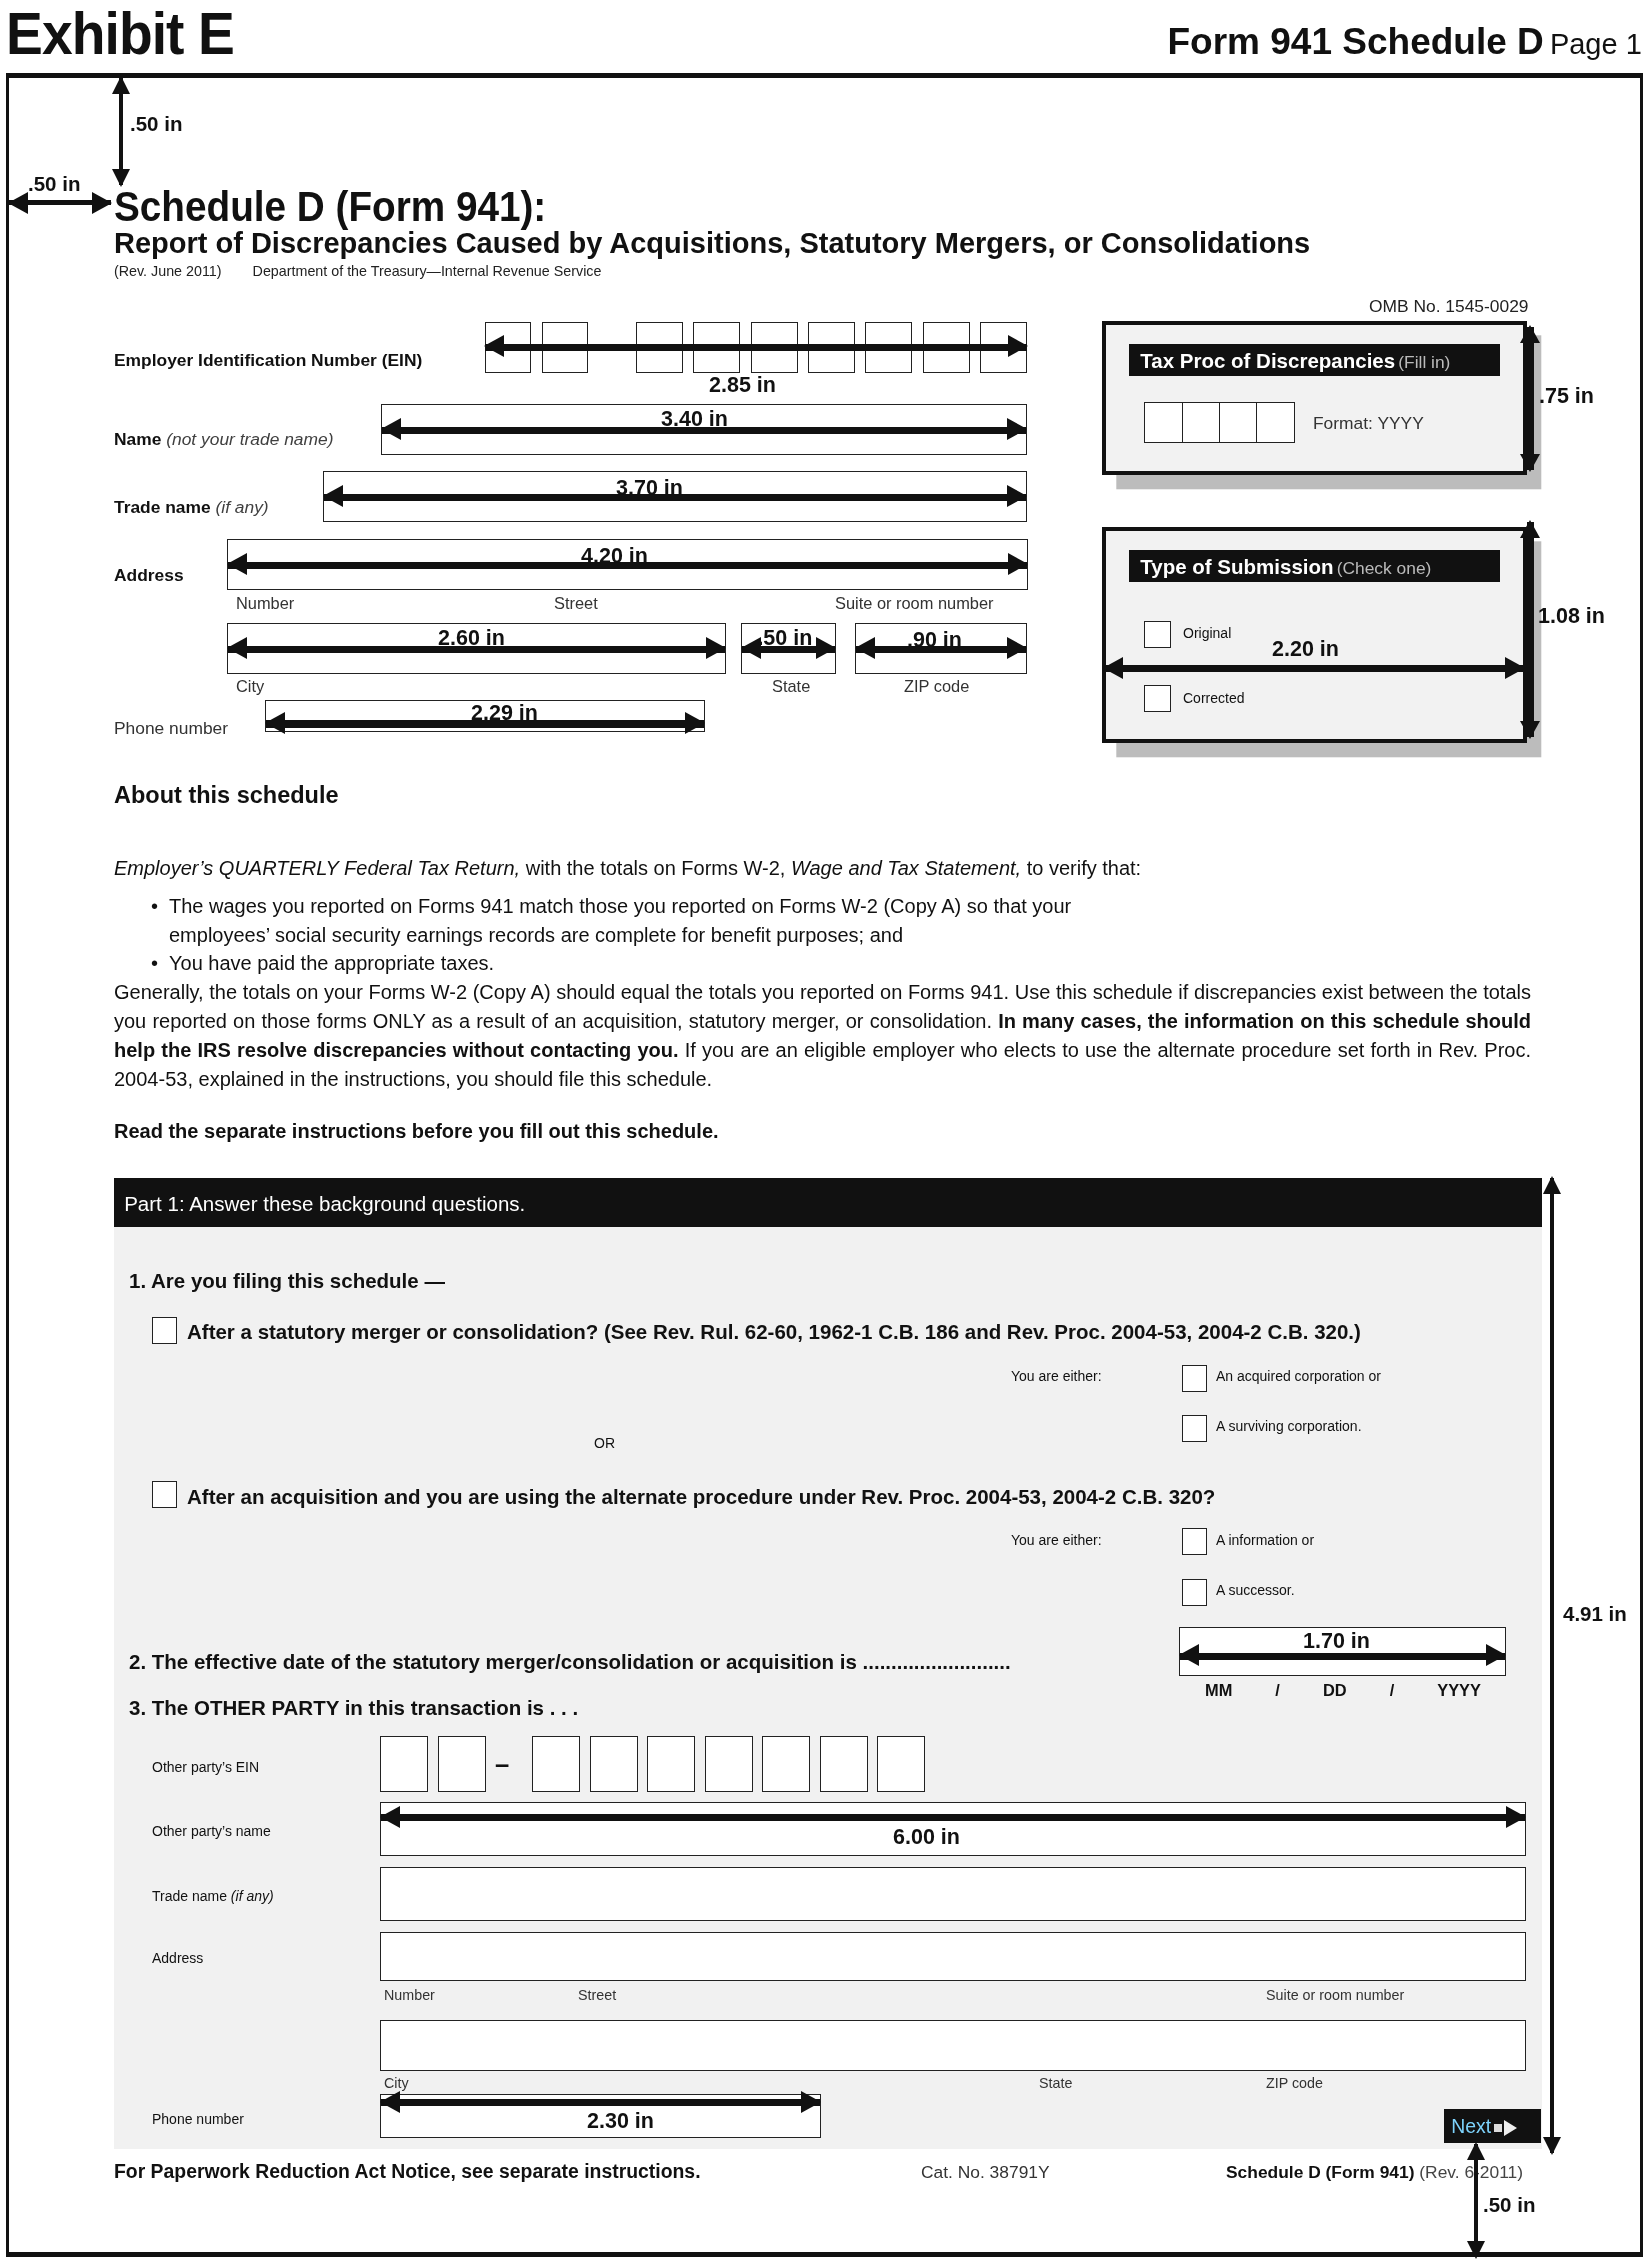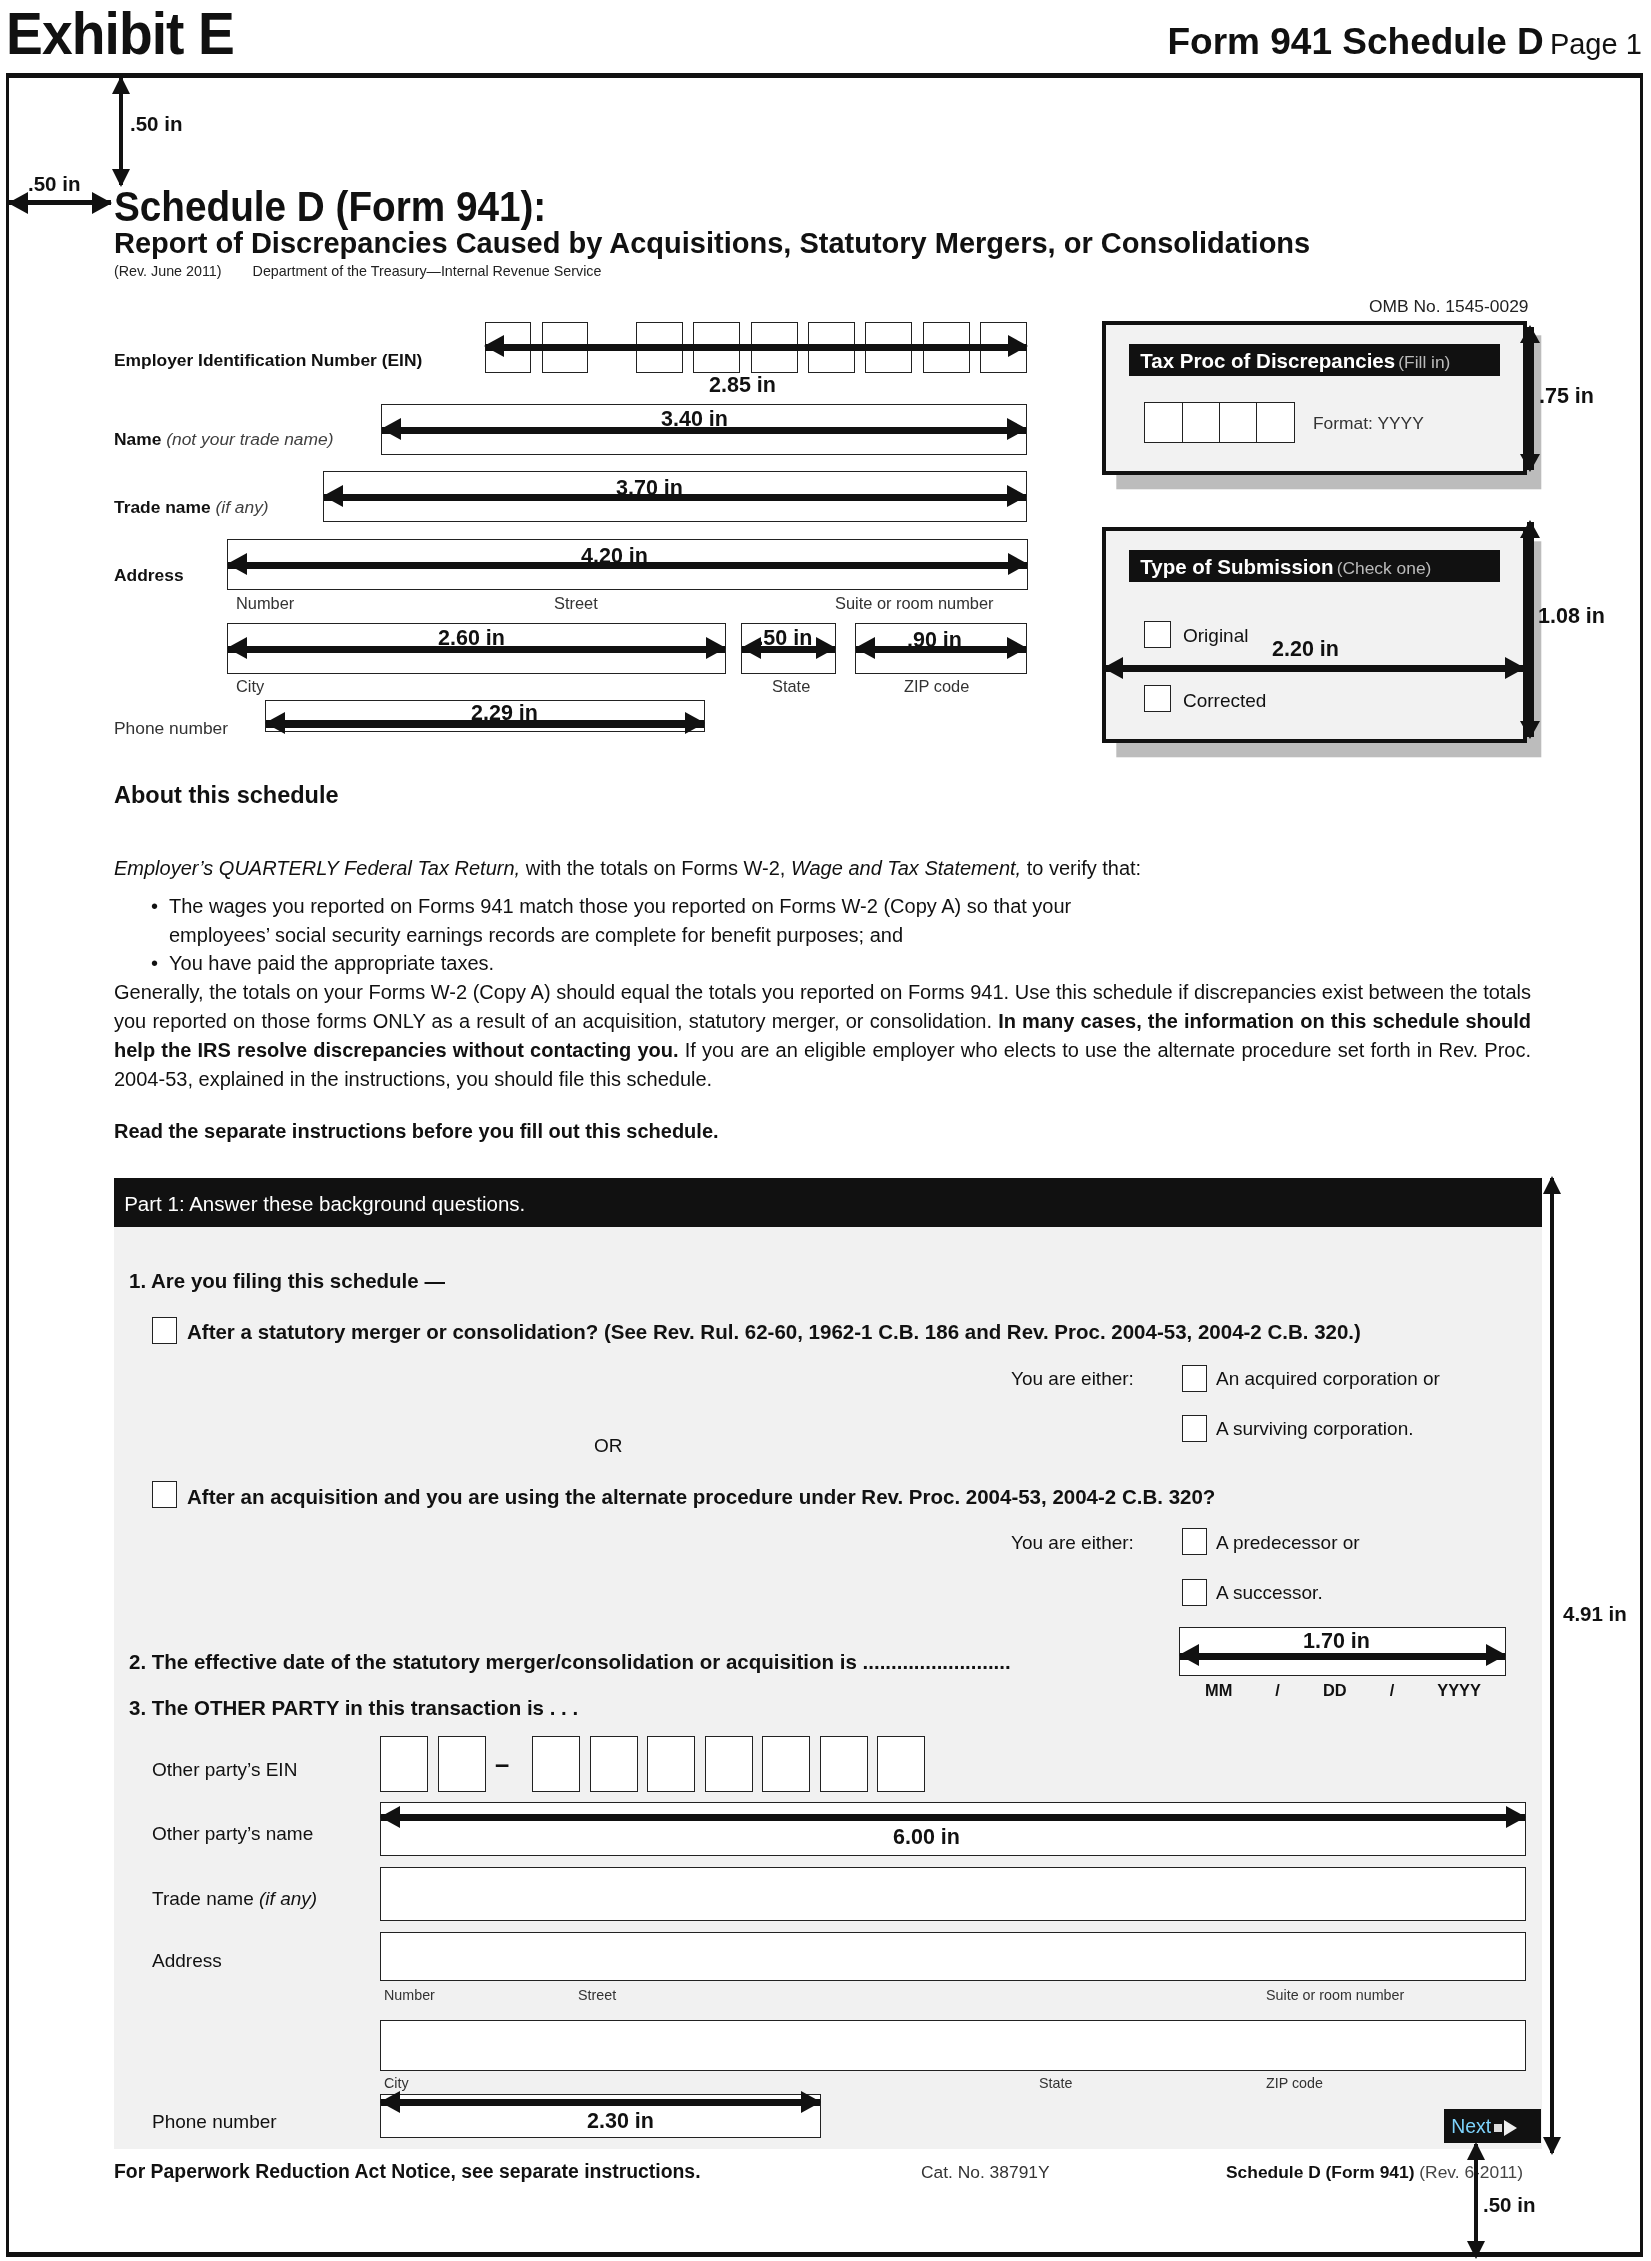--- a/index.html
+++ b/index.html
@@ -47,21 +47,21 @@
   .about-h { left: 114px; top: 782px; font-size: 23.5px; font-weight: bold; }
   .para { left: 114px; width: 1417px; font-size: 20px; line-height: 29px; color: #111; }
   .para i { font-style: italic; }
   .para b { font-weight: bold; }
   .bullet { left: 169px; font-size: 20px; line-height: 29px; }
   .bullet-dot { left: 151px; font-size: 20px; line-height: 29px; }
 
   .part-bg { left: 114px; top: 1178px; width: 1428px; height: 971px; background: #f1f1f1; }
   .part-head { left: 114px; top: 1178px; width: 1428px; height: 49px; background: #111; color: #fff; font-size: 20.5px; padding: 14.3px 10.2px; }
   .q { font-size: 20.5px; font-weight: bold; line-height: 1; white-space: nowrap; }
-  .opt { font-size: 19px; line-height: 1; white-space: nowrap; }
+  .opt { font-size: 14px; line-height: 1; white-space: nowrap; }
 
   .next-btn { left: 1444px; top: 2109px; width: 97px; height: 34px; background: #111; color: #7dd3fc; font-size: 19.4px; padding: 6.1px 7.2px; white-space: nowrap; }
   .next-btn .sq { display: inline-block; width: 8.2px; height: 8.2px; background: #ddd; margin-left: 3.1px; vertical-align: middle; }
   .next-btn .tri { display: inline-block; width: 0; height: 0; border-top: 8.2px solid transparent; border-bottom: 8.2px solid transparent; border-left: 13.3px solid #eee; vertical-align: middle; margin-left: 2px; }
 
   .foot { font-size: 19.4px; line-height: 1; white-space: nowrap; }
 </style>
 </head>
 <body>
 
@@ -194,21 +194,21 @@
 <div class="abs cb" style="left:1182px; top:1365px; width:24.6px; height:27px;"></div>
 <div class="abs opt" style="left:1216px; top:1369px;">An acquired corporation or</div>
 <div class="abs cb" style="left:1182px; top:1415px; width:24.6px; height:27px;"></div>
 <div class="abs opt" style="left:1216px; top:1419px;">A surviving corporation.</div>
 <div class="abs opt" style="left:594px; top:1436px;">OR</div>
 
 <div class="abs cb" style="left:152px; top:1481px; width:24.6px; height:27px;"></div>
 <div class="abs q" style="left:187px; top:1487px;">After an acquisition and you are using the alternate procedure under Rev. Proc. 2004-53, 2004-2 C.B. 320?</div>
 <div class="abs opt" style="left:1011px; top:1533px;">You are either:</div>
 <div class="abs cb" style="left:1182px; top:1528px; width:24.6px; height:27px;"></div>
-<div class="abs opt" style="left:1216px; top:1533px;">A predecessor or</div>
+<div class="abs opt" style="left:1216px; top:1533px;">A information or</div>
 <div class="abs cb" style="left:1182px; top:1579px; width:24.6px; height:27px;"></div>
 <div class="abs opt" style="left:1216px; top:1583px;">A successor.</div>
 
 <div class="abs q" style="left:129px; top:1652px;">2. The effective date of the statutory merger/consolidation or acquisition is ..........................</div>
 <div class="abs field" style="left:1179px; top:1627px; width:327px; height:49px;">
   <div class="arrow-h" style="left:0; top:24.6px; width:100%;"></div>
   <div class="abs dim-lbl" style="left:123px; top:3.1px;">1.70 in</div>
 </div>
 <div class="abs" style="left:1205px; top:1681px; width:276px; font-size:16.4px; font-weight:bold; display:flex; justify-content:space-between;">
   <span>MM</span>

